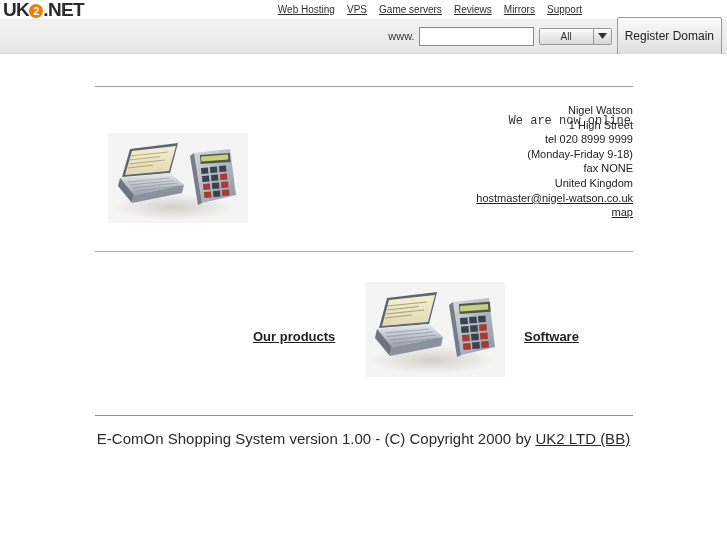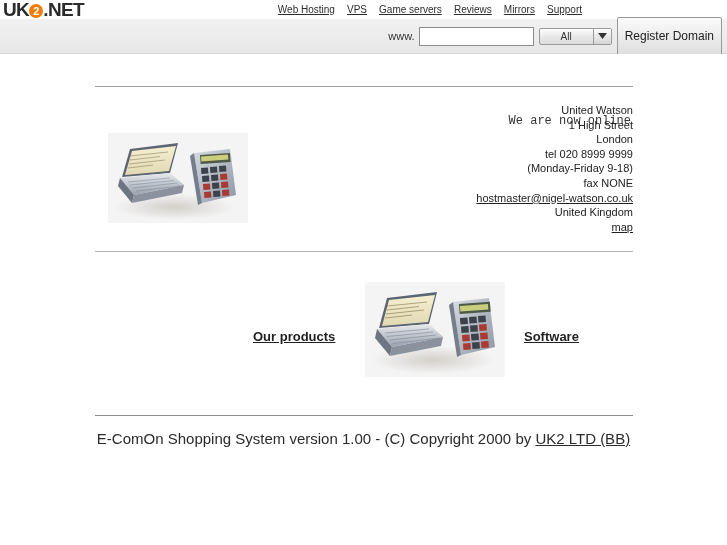--- a/index.html
+++ b/index.html
@@ -338,28 +338,27 @@
           <rect x="113" y="49" width="7" height="6" transform="rotate(-4 113 49)" fill="#a83a33"></rect>
           <rect x="96" y="59" width="7" height="6" transform="rotate(-4 96 59)" fill="#a83a33"></rect>
           <rect x="105" y="58" width="7" height="6" transform="rotate(-4 105 58)" fill="#3c424c"></rect>
           <rect x="114" y="57" width="7" height="6" transform="rotate(-4 114 57)" fill="#a83a33"></rect>
         </g>
       </g>
     </svg>
   </div>
 
   <div id="address-block">
-    <span class="addr-line">United Watson</span>
+    <span class="addr-line">Nigel Watson</span>
     <span class="addr-line">1 High Street</span>
-    <span class="addr-line">London</span>
     <span class="addr-line">tel 020 8999 9999</span>
     <span class="addr-line">(Monday-Friday 9-18)</span>
     <span class="addr-line">fax NONE</span>
+    <span class="addr-line">United Kingdom</span>
     <span class="addr-line"><a href="#">hostmaster@nigel-watson.co.uk</a></span>
-    <span class="addr-line">United Kingdom</span>
     <span class="addr-line"><a href="#">map</a></span>
   </div>
 
   <div class="hrule" id="rule-mid"></div>
 
   <div class="illustration" id="illustration-mid">
     <svg viewBox="0 0 140 95" xmlns="http://www.w3.org/2000/svg">
       <rect width="140" height="95" fill="#f4f4f4"></rect>
       <ellipse cx="68" cy="78" rx="62" ry="14" fill="url(#gShadow)"></ellipse>
       <g>

